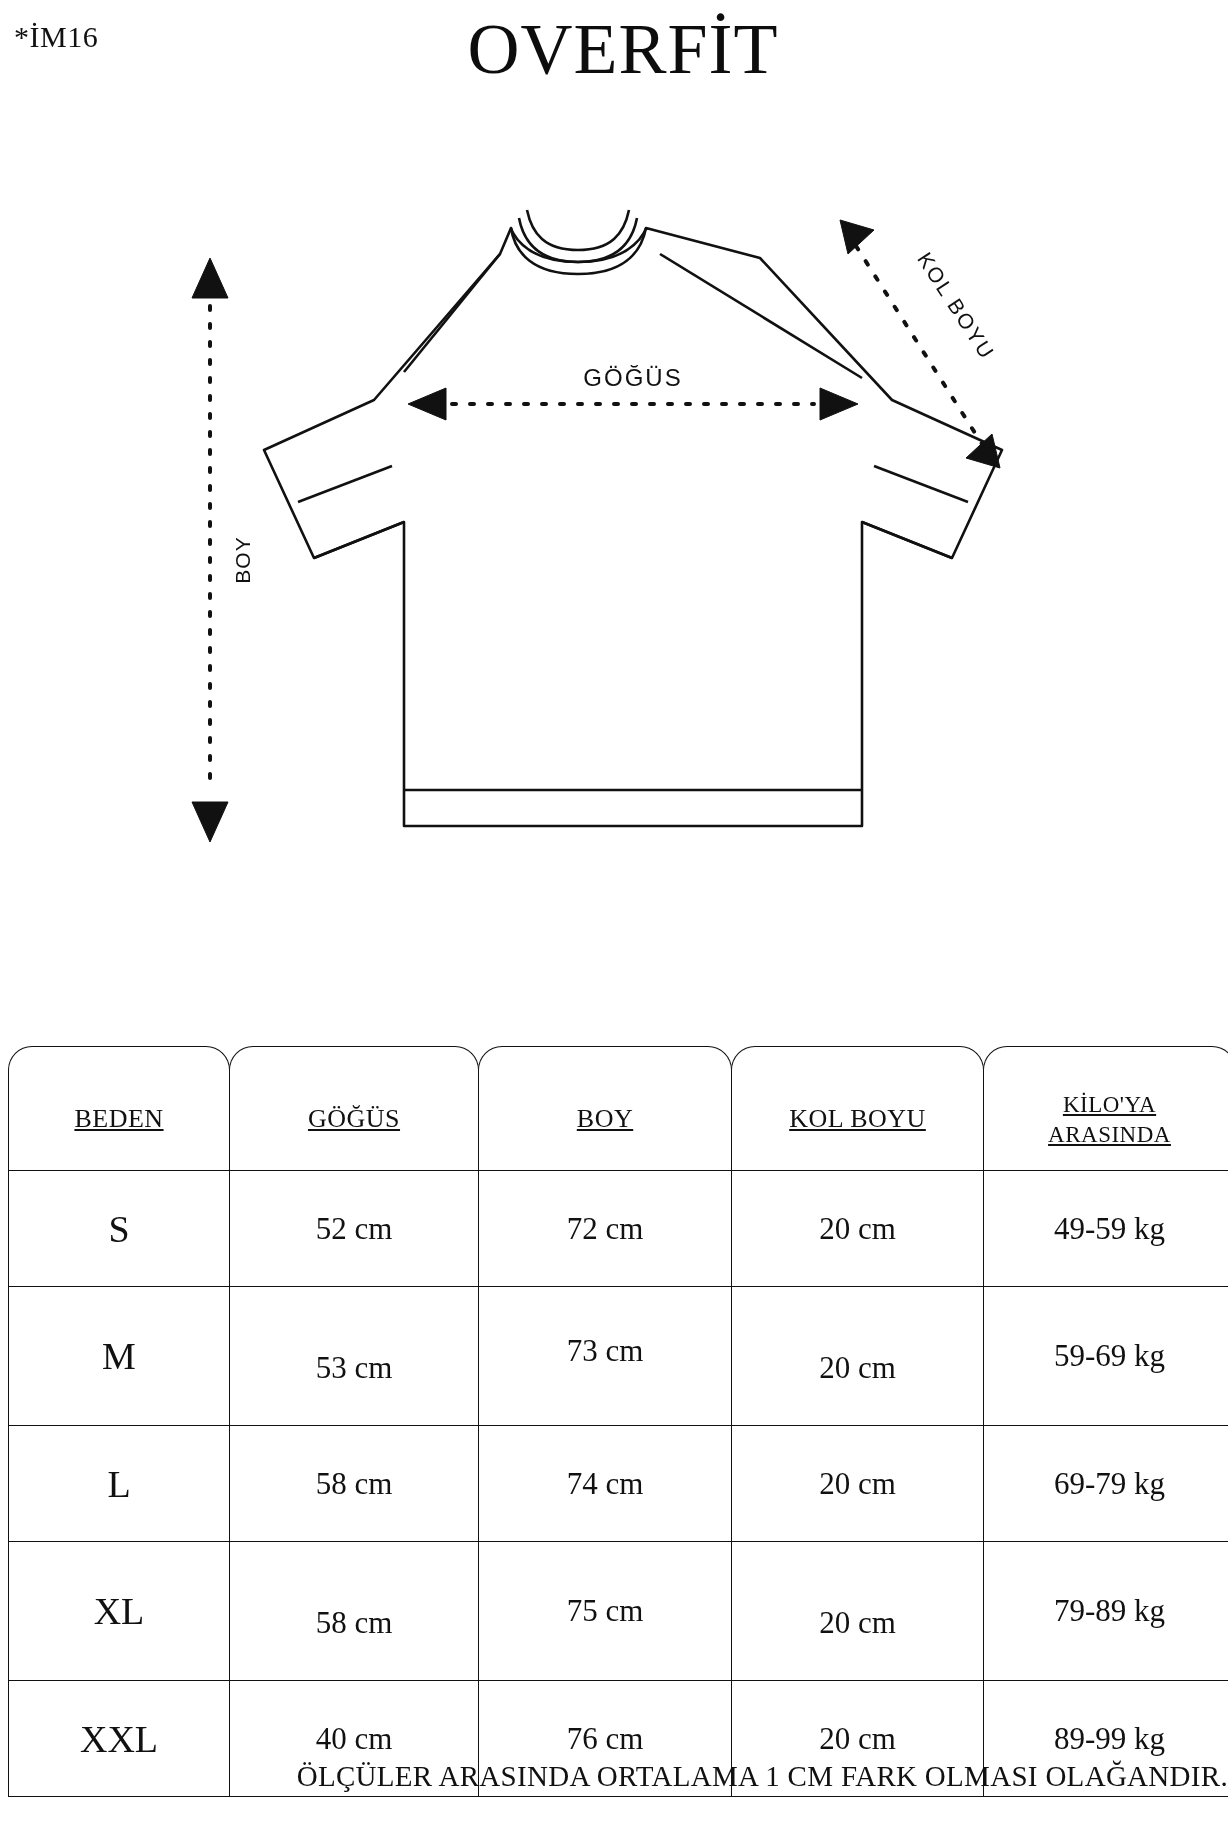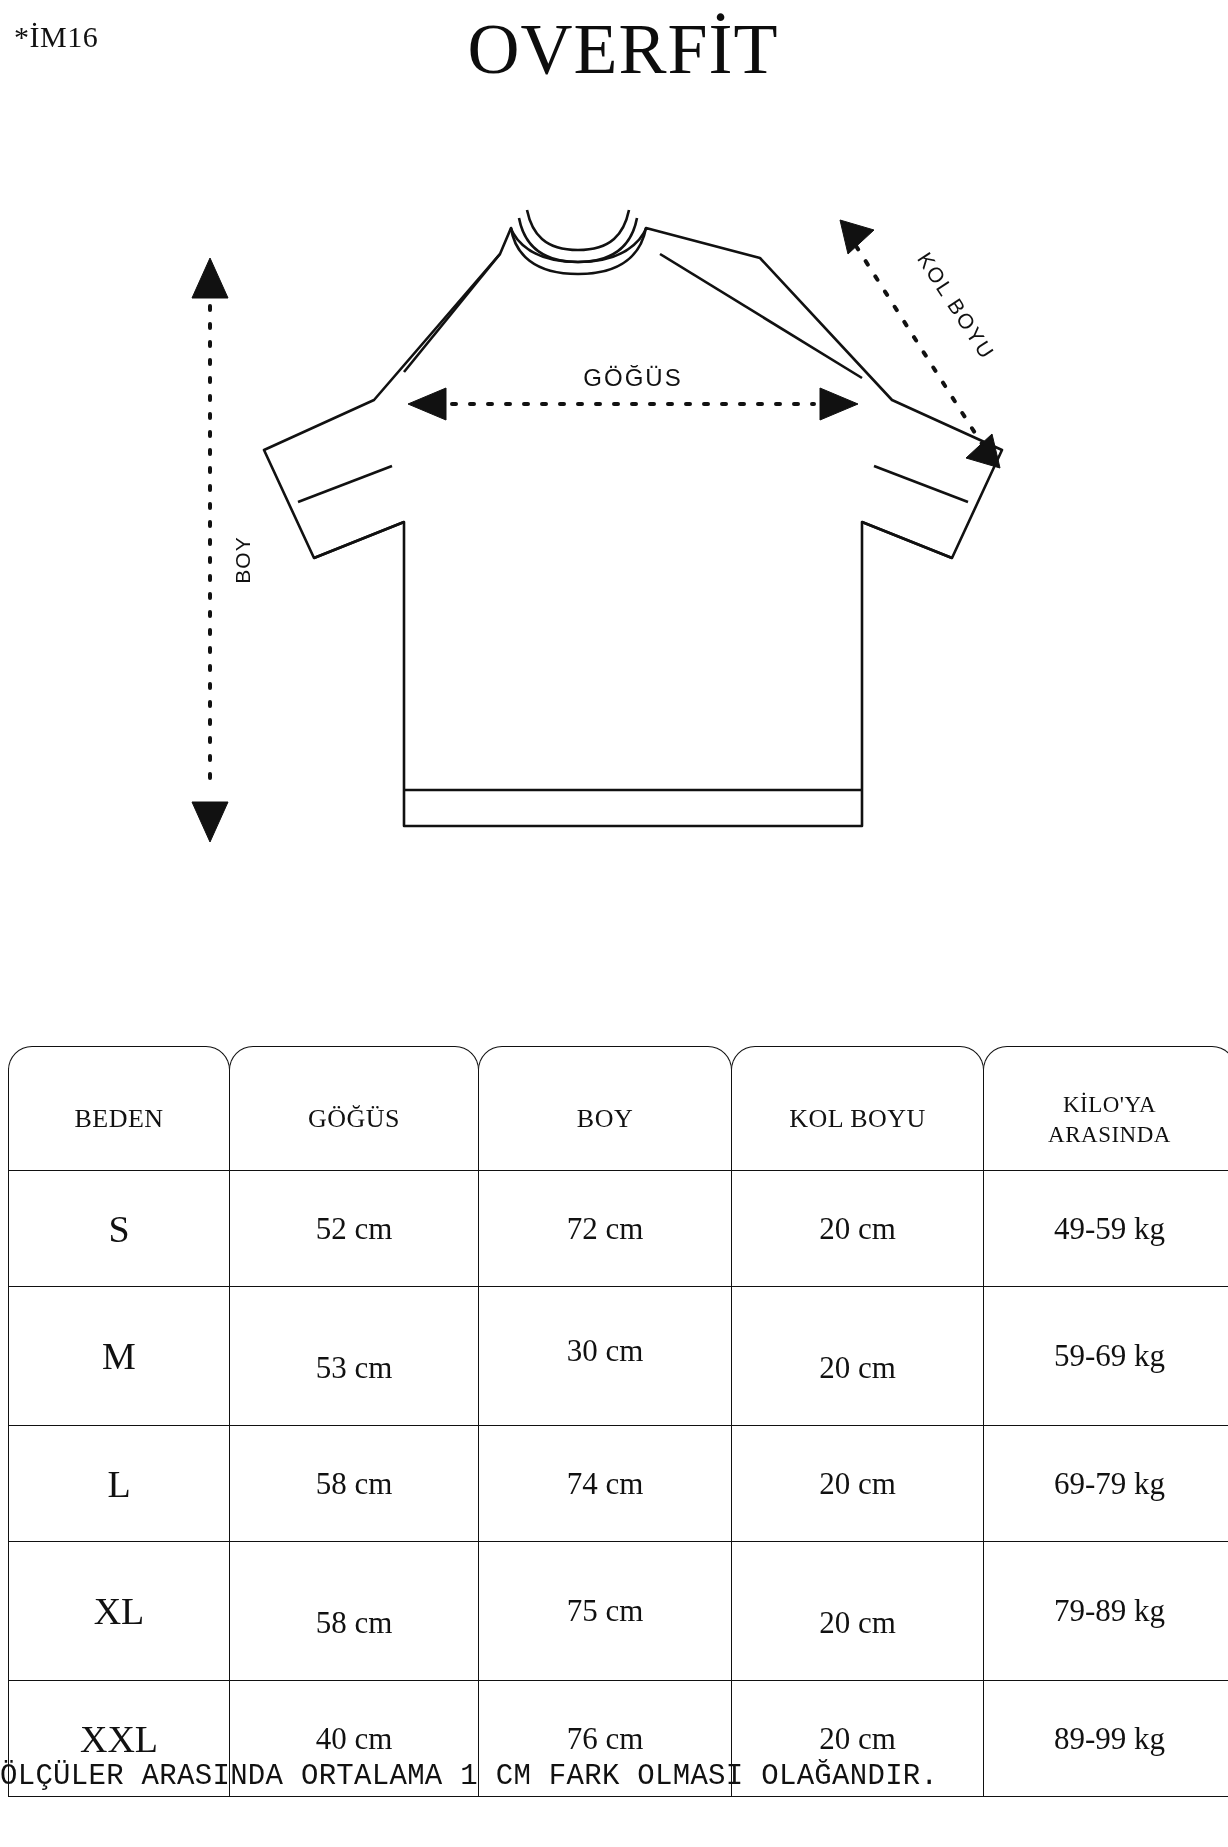--- a/index.html
+++ b/index.html
@@ -68,20 +68,21 @@
     color: #111;
   }
   table.sizes thead th {
     height: 100px;
     font-weight: 400;
     font-size: 26px;
     letter-spacing: 0.5px;
     vertical-align: middle;
     position: relative;
     border-top: none;
+    text-decoration: underline;
   }
   table.sizes thead th .tab-top {
     position: absolute;
     left: -1px;
     right: -1px;
     top: -22px;
     height: 24px;
     border: 1px solid #111;
     border-bottom: none;
     border-top-left-radius: 24px;
@@ -108,22 +109,22 @@
   }
   
   td.nudge-down { vertical-align: middle; padding-top: 24px; }
   td.nudge-up   { vertical-align: middle; padding-bottom: 12px; }
 
   #footer-note {
     position: absolute;
     left: 0;
     top: 1760px;
     width: 1228px;
-    text-align: left;
-    font-family: Liberation Mono, monospace;
+    text-align: right;
+    font-family: Liberation Serif, serif;
     font-size: 29px;
     letter-spacing: 0.3px;
     color: #111;
   }
 
   .label-rot-kol {
     font-family: "Liberation Sans", sans-serif;
     font-size: 21px;
     letter-spacing: 2px;
     fill: #111;
@@ -241,21 +242,21 @@
       <tr>
         <td class="c-size">S</td>
         <td>52 cm</td>
         <td>72 cm</td>
         <td>20  cm</td>
         <td>49-59 kg</td>
       </tr>
       <tr>
         <td class="c-size">M</td>
         <td class="nudge-down">53 cm</td>
-        <td class="nudge-up">30 cm</td>
+        <td class="nudge-up">73 cm</td>
         <td class="nudge-down">20 cm</td>
         <td>59-69 kg</td>
       </tr>
       <tr>
         <td class="c-size">L</td>
         <td>58 cm</td>
         <td>74 cm</td>
         <td>20 cm</td>
         <td>69-79 kg</td>
       </tr>

